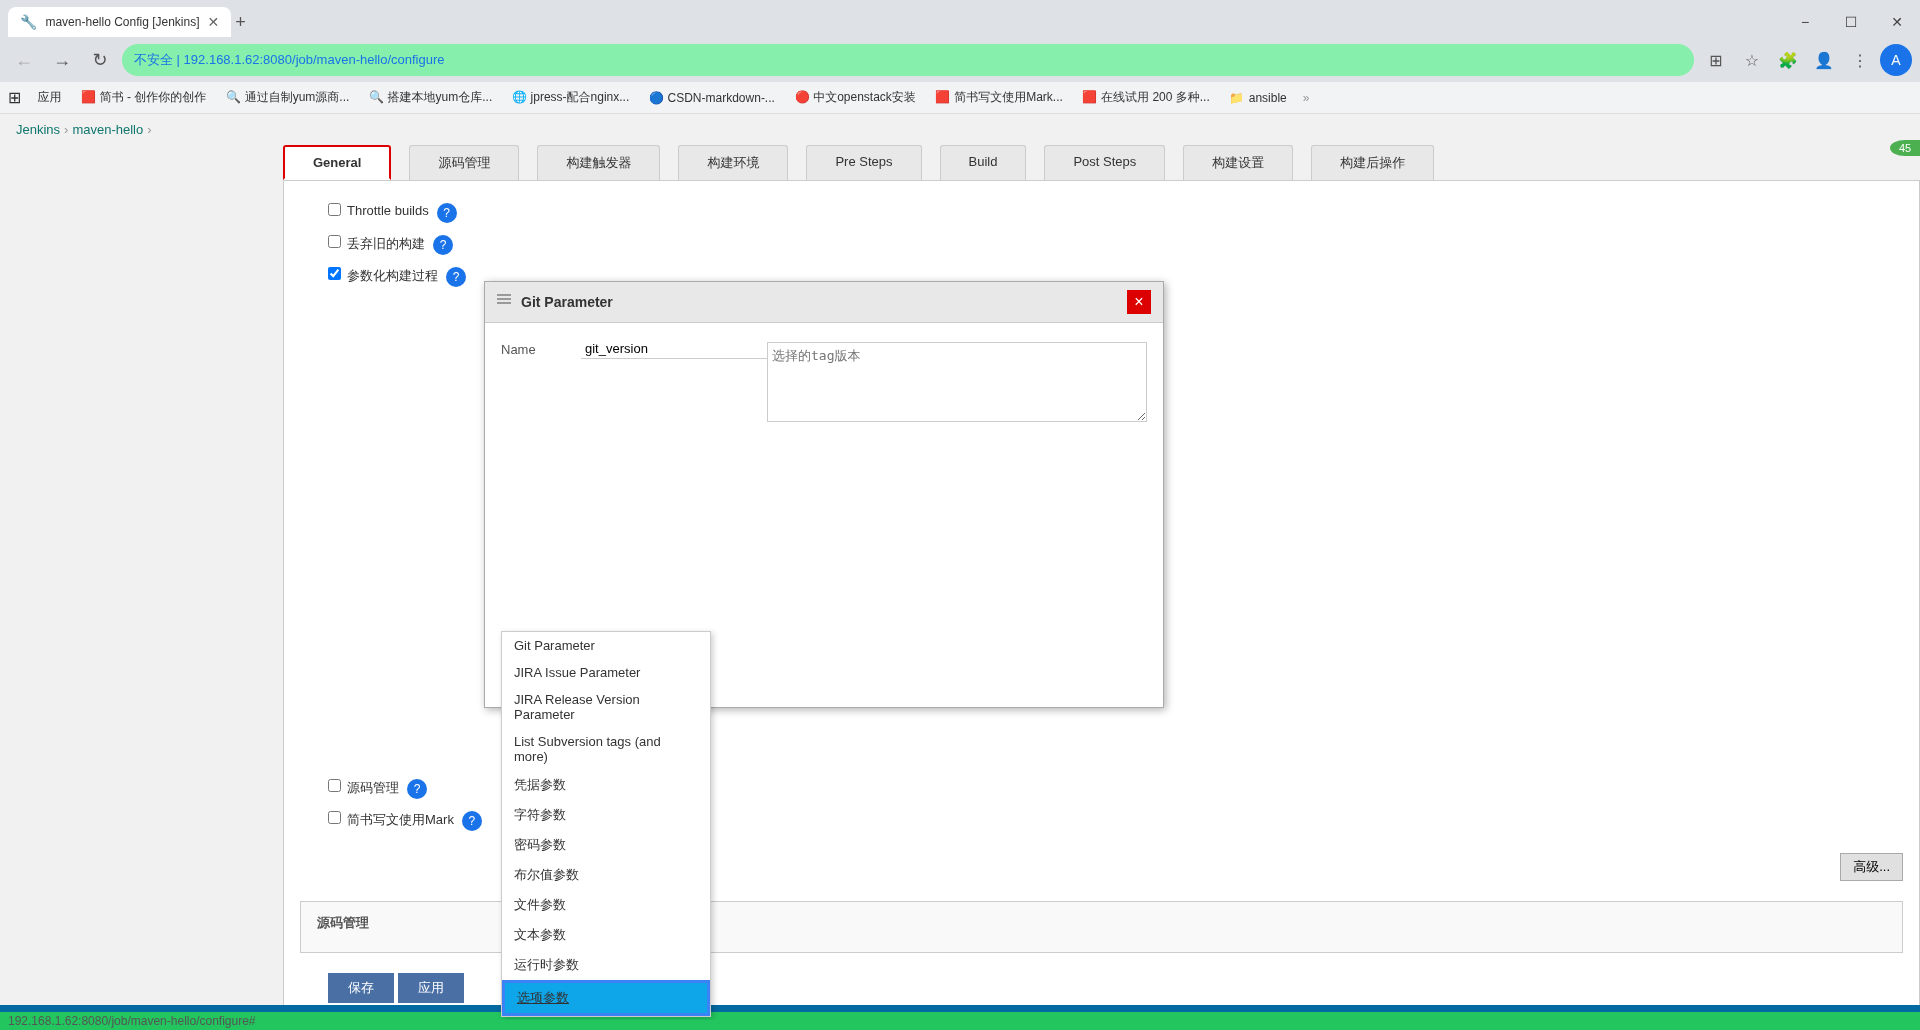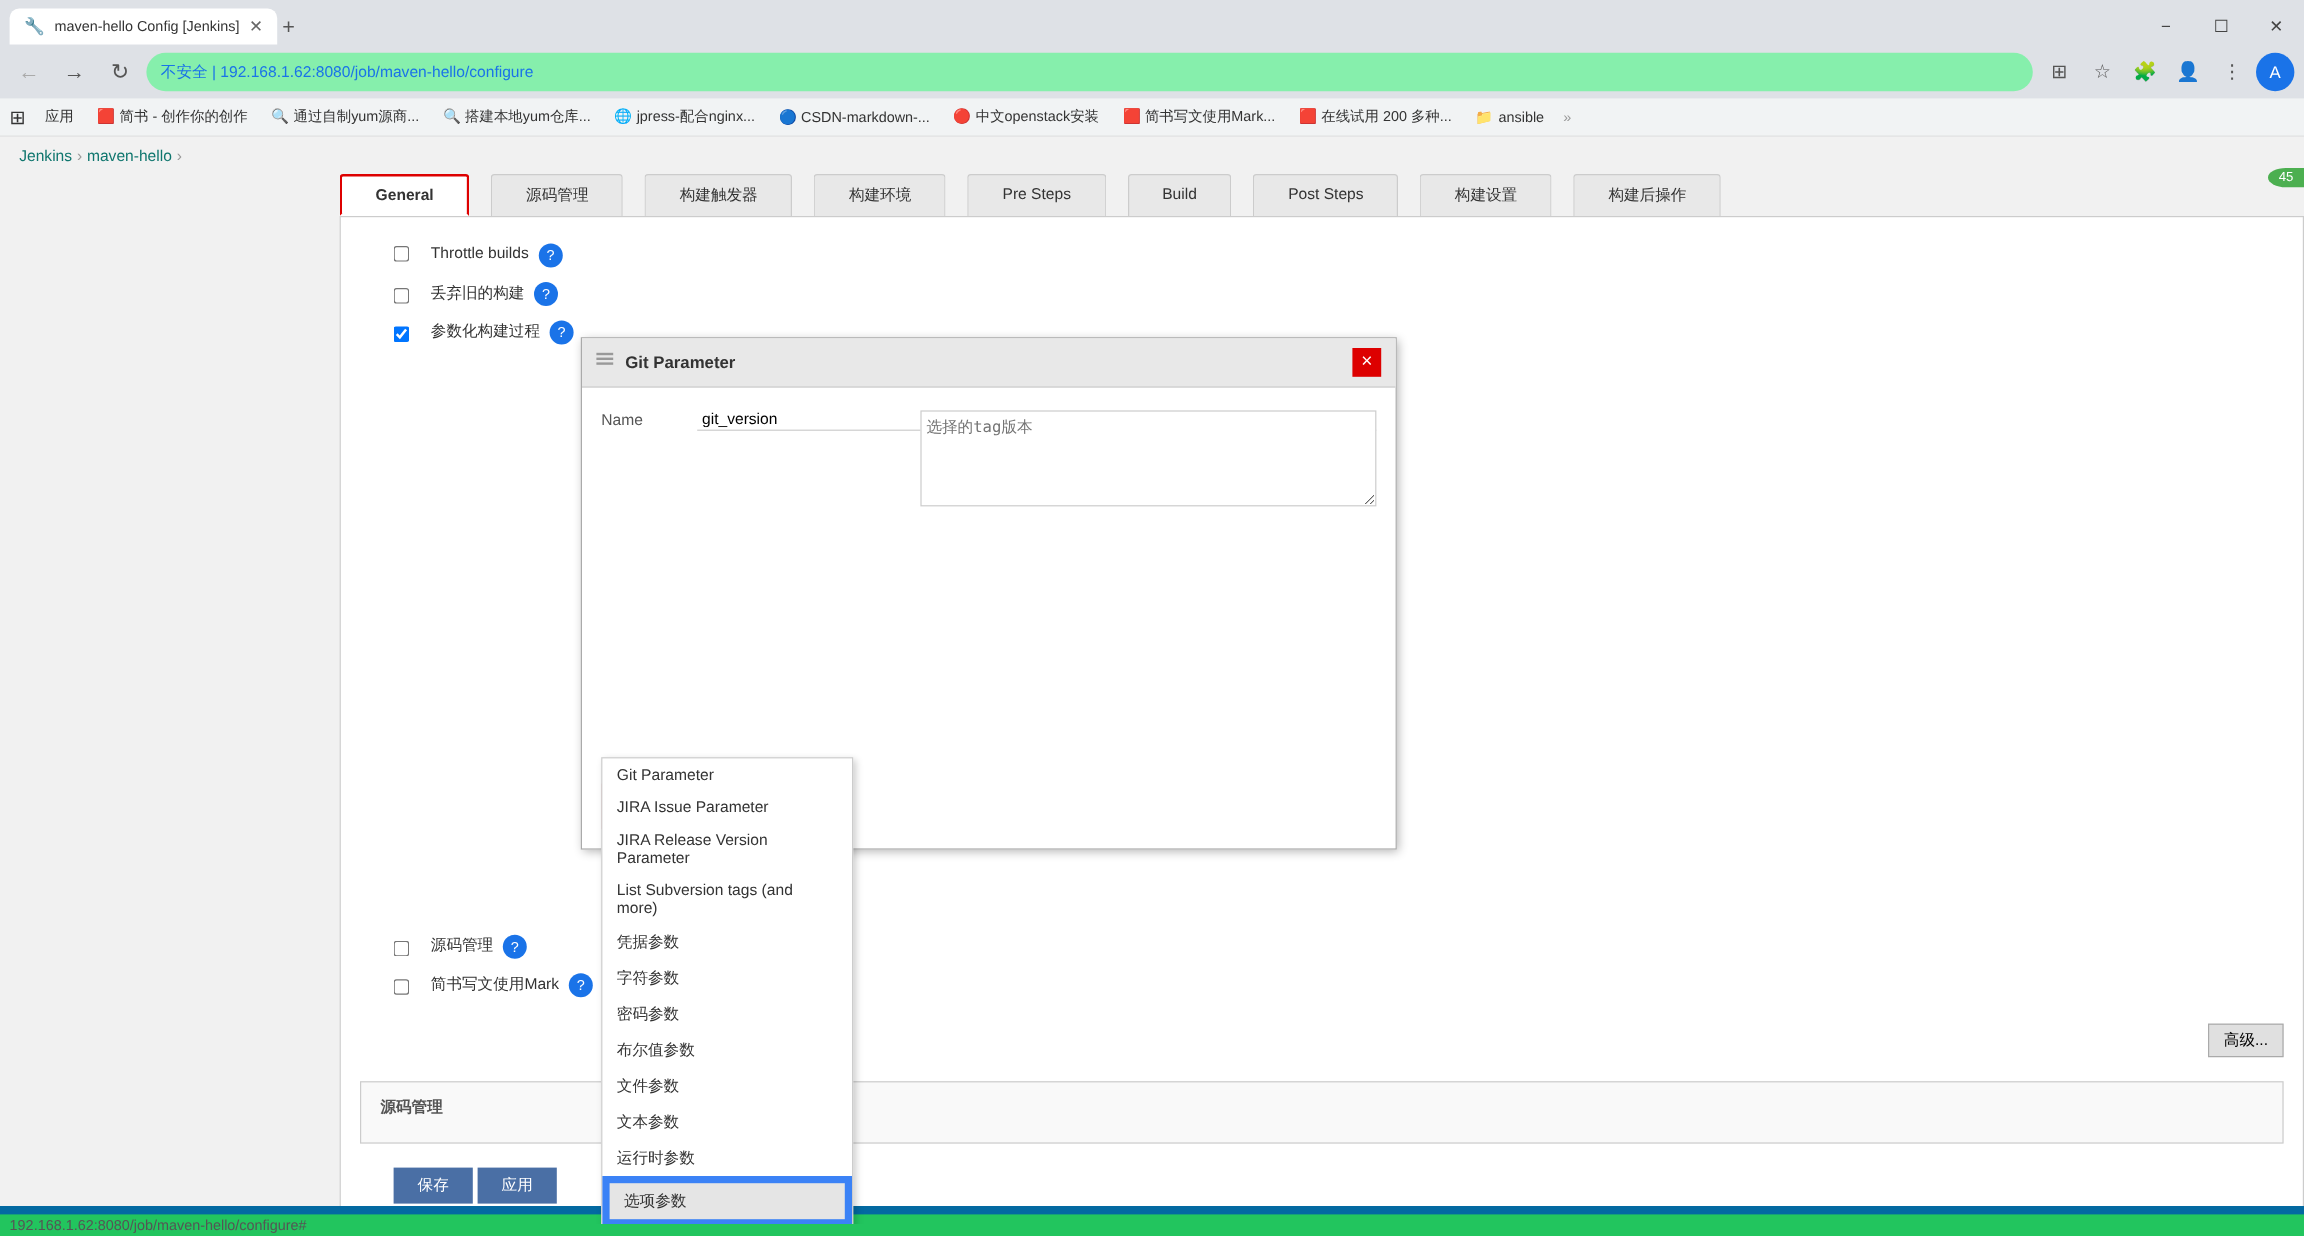--- a/index.html
+++ b/index.html
@@ -36,39 +36,39 @@
     .config-tabs { display: flex; background: #f1f1f1; padding: 0 0 0 283px; border-bottom: none; }
     .config-tab { padding: 8px 28px; font-size: 13px; cursor: pointer; border: 1px solid #ccc; border-bottom: none; background: #e8e8e8; margin-right: 18px; border-radius: 3px 3px 0 0; }
     .config-tab.active { background: #fff; border-color: #ccc; font-weight: bold; border: 2px solid #d00; border-bottom: 2px solid #fff; }
 
     
     .main-area { display: flex; background: #f1f1f1; padding: 0 0 0 283px; }
     .config-content { flex: 1; background: #fff; border: 1px solid #ccc; padding: 16px; min-height: 600px; position: relative; }
 
     
     .form-row { display: flex; align-items: flex-start; padding: 6px 0; }
-    .checkbox-label { display: flex; align-items: flex-end; gap: 18px; font-size: 13px; padding-left: 28px; }
+    .checkbox-label { display: flex; align-items: flex-start; gap: 6px; font-size: 13px; padding-left: 28px; }
     .help-btn { width: 20px; height: 20px; border-radius: 50%; background: #1a73e8; color: #fff; border: none; cursor: pointer; font-size: 12px; display: flex; align-items: center; justify-content: center; margin-left: 8px; }
 
     
     .dialog-overlay { position: absolute; top: 100px; left: 200px; background: #fff; border: 1px solid #aaa; box-shadow: 2px 2px 8px rgba(0,0,0,0.3); width: 680px; z-index: 100; }
     .dialog-header { display: flex; align-items: center; padding: 8px 12px; background: #e8e8e8; border-bottom: 1px solid #ccc; font-weight: bold; font-size: 14px; }
     .dialog-drag-handle { width: 16px; height: 16px; margin-right: 8px; display: flex; flex-direction: column; gap: 2px; }
     .dialog-drag-handle span { display: block; width: 14px; height: 2px; background: #999; }
     .dialog-close-btn { margin-left: auto; background: #d00; color: #fff; border: none; cursor: pointer; width: 24px; height: 24px; font-size: 16px; display: flex; align-items: center; justify-content: center; }
 
     .dialog-body { padding: 16px; }
     .dialog-field-row { display: flex; align-items: center; margin-bottom: 12px; }
     .dialog-field-label { width: 80px; font-size: 13px; color: #555; }
     .dialog-field-input { flex: 1; border: none; border-bottom: 1px solid #ccc; padding: 2px 4px; font-size: 13px; outline: none; }
 
     
     .dropdown-menu { position: absolute; left: 0; top: 260px; width: 210px; background: #fff; border: 1px solid #ccc; box-shadow: 2px 2px 6px rgba(0,0,0,0.2); z-index: 200; }
     .dropdown-item { padding: 6px 12px; font-size: 13px; cursor: pointer; }
-    .dropdown-item.selected { background: #e5e5e5; border: 6px solid #3b82f6; }
+    .dropdown-item.selected { background: #0ea5e9; border: 3px solid #3b82f6; text-decoration: underline; }
     .add-param-btn { background: #e0e0e0; border: 1px solid #aaa; padding: 5px 12px; cursor: pointer; font-size: 13px; display: flex; align-items: center; }
     .add-param-dropdown-btn { background: #e0e0e0; border: 1px solid #aaa; border-left: none; padding: 5px 6px; cursor: pointer; display: flex; align-items: center; }
 
     .advanced-btn { padding: 4px 12px; background: #e0e0e0; border: 1px solid #aaa; cursor: pointer; font-size: 13px; }
     .save-apply-bar { display: flex; gap: 4px; margin-top: 20px; padding-left: 28px; }
     .save-btn { padding: 6px 20px; background: #4a6fa5; color: #fff; border: none; cursor: pointer; font-size: 13px; }
     .apply-btn { padding: 6px 20px; background: #4a6fa5; color: #fff; border: none; cursor: pointer; font-size: 13px; }
 
     .section-box { border: 1px solid #ccc; background: #f9f9f9; padding: 12px 16px; margin-bottom: 12px; }
     .section-title { font-size: 13px; font-weight: bold; color: #555; margin-bottom: 8px; }

